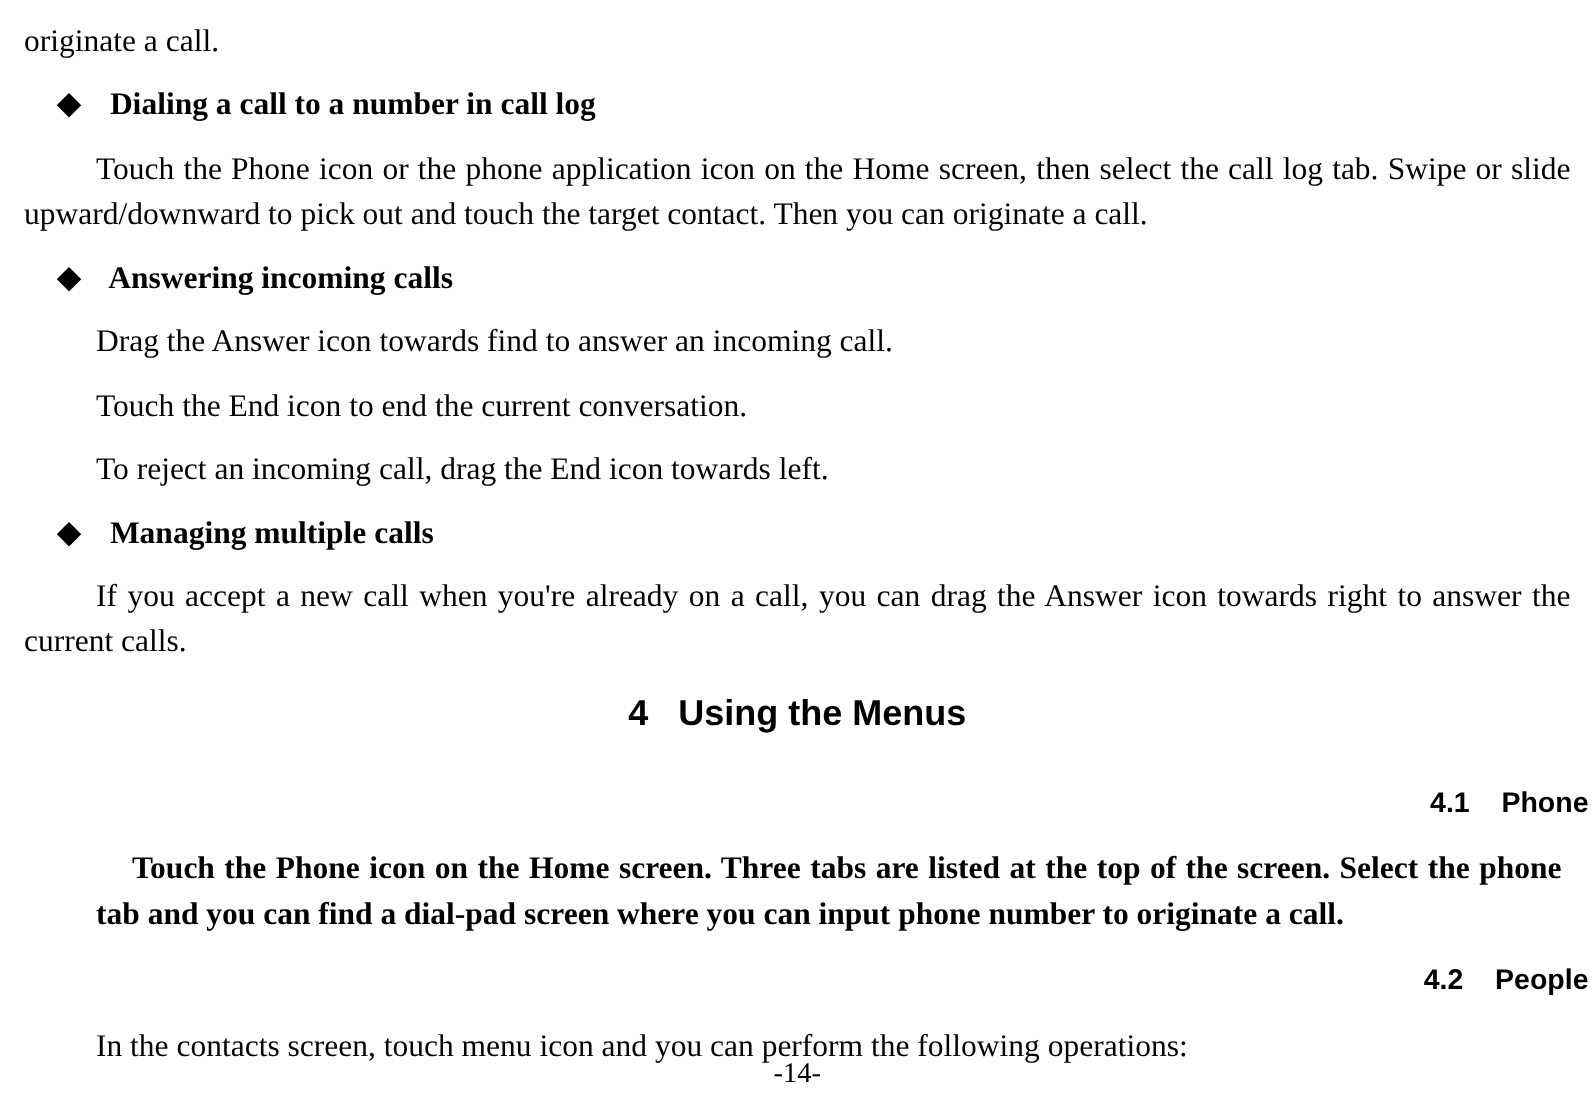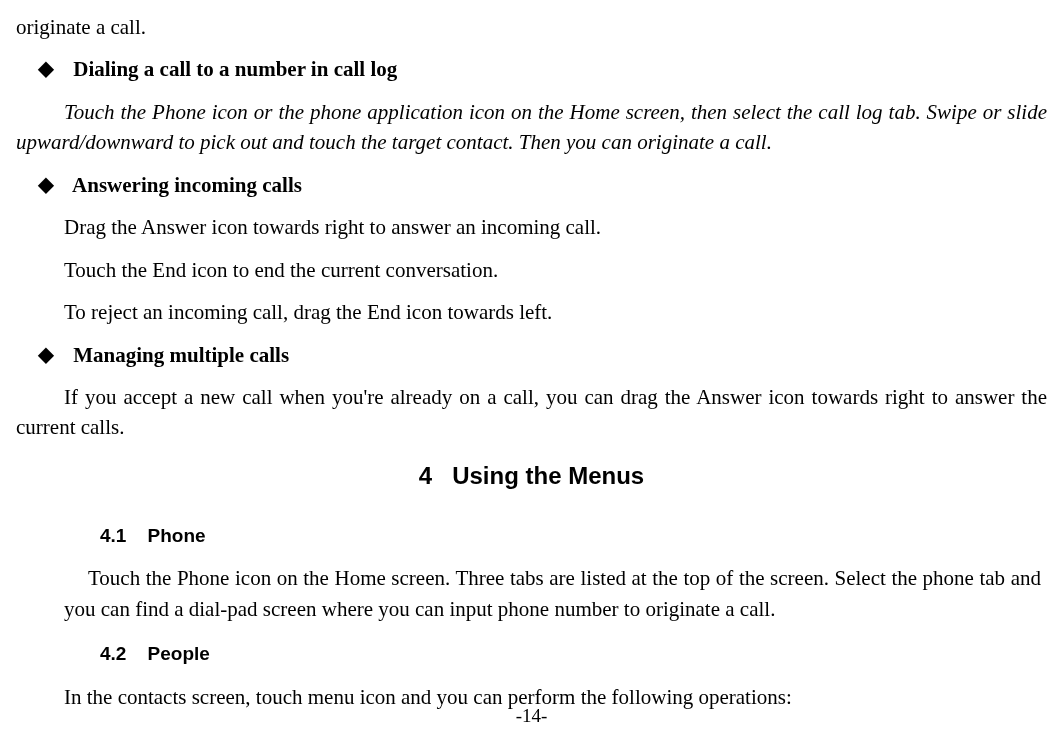--- a/index.html
+++ b/index.html
@@ -45,26 +45,27 @@
     margin-top: 16px;
     margin-bottom: 28px;
   }
   .section-heading {
     font-family: Arial, Helvetica, sans-serif;
     font-weight: bold;
     font-size: 19px;
     margin-left: 96px;
     margin-top: 16px;
     margin-bottom: 14px;
-    text-align: left;
+    text-align: right;
   }
   .section-body {
     margin-left: 48px;
     margin-right: 6px;
     text-align: justify;
+    font-weight: bold;
   }
   .para-firstindent {
     text-indent: 24px;
   }
   .para-firstindent2 {
     text-indent: 48px;
   }
   .note {
     font-style: italic;
   }
@@ -83,27 +84,27 @@
 </style>
 </head>
 <body>
 
 <p class="tight">originate a call.</p>
 
 <p class="bullet-heading">
   <span class="diamond">◆</span>
   <span>Dialing a call to a number in call log</span>
 </p>
-<p style="text-indent:48px;font-style:italic;">Touch the Phone icon or the phone application icon on the Home screen, then select the call log tab. Swipe or slide upward/downward to pick out and touch the target contact. Then you can originate a call.</p>
+<p style="text-indent:48px;">Touch the Phone icon or the phone application icon on the Home screen, then select the call log tab. Swipe or slide upward/downward to pick out and touch the target contact. Then you can originate a call.</p>
 
 <p class="bullet-heading">
   <span class="diamond">◆</span>
   <span>Answering incoming calls</span>
 </p>
-<p class="indent1 tight">Drag the Answer icon towards right to answer an incoming call.</p>
+<p class="indent1 tight">Drag the Answer icon towards find to answer an incoming call.</p>
 <p class="indent1 tight">Touch the End icon to end the current conversation.</p>
 <p class="indent1 tight">To reject an incoming call, drag the End icon towards left.</p>
 
 <p class="bullet-heading">
   <span class="diamond">◆</span>
   <span>Managing multiple calls</span>
 </p>
 <p style="text-indent:48px;">If you accept a new call when you're already on a call, you can drag the Answer icon towards right to answer the current calls.</p>
 
 <div class="chapter-title">

